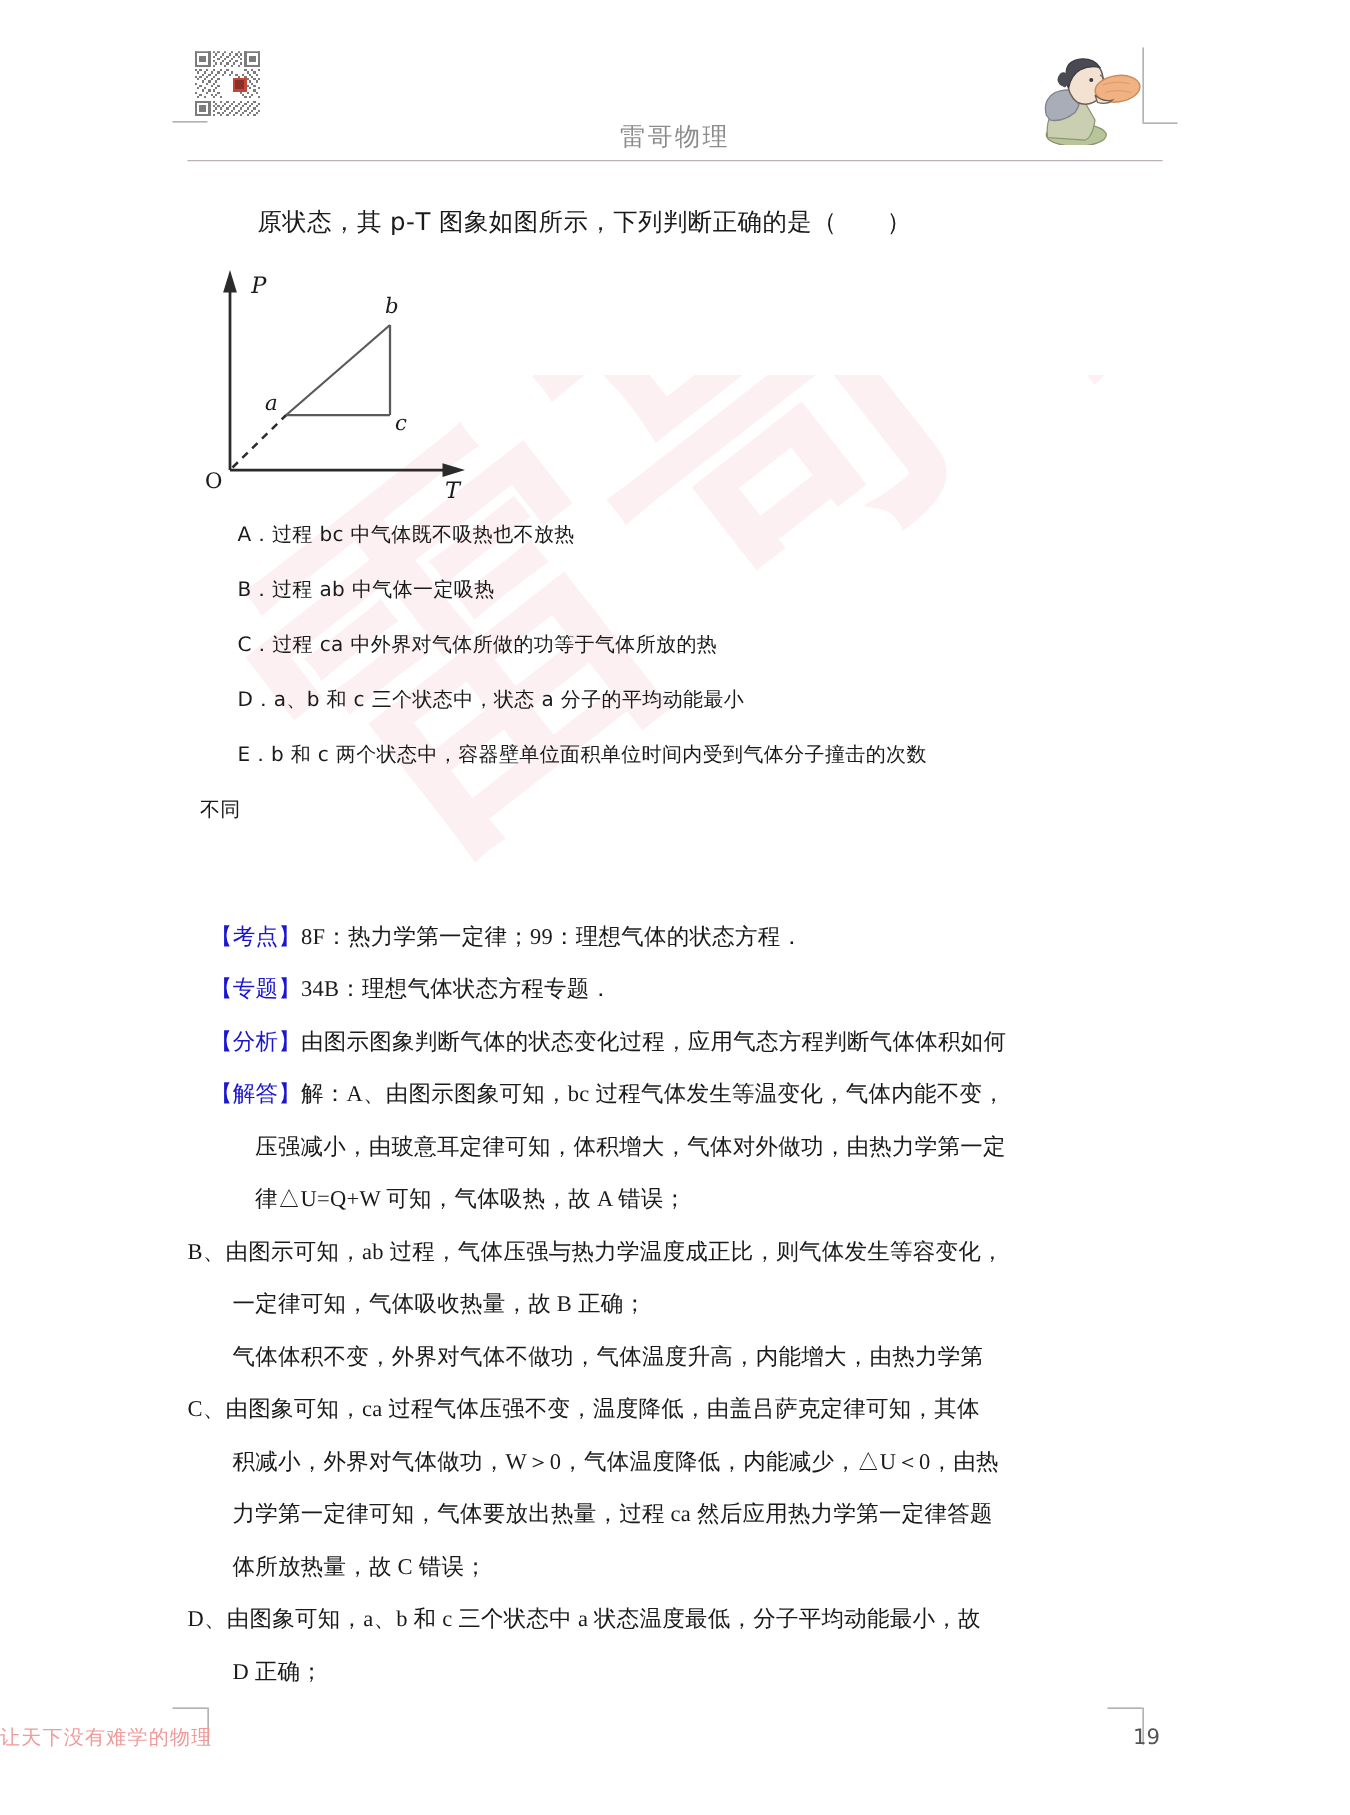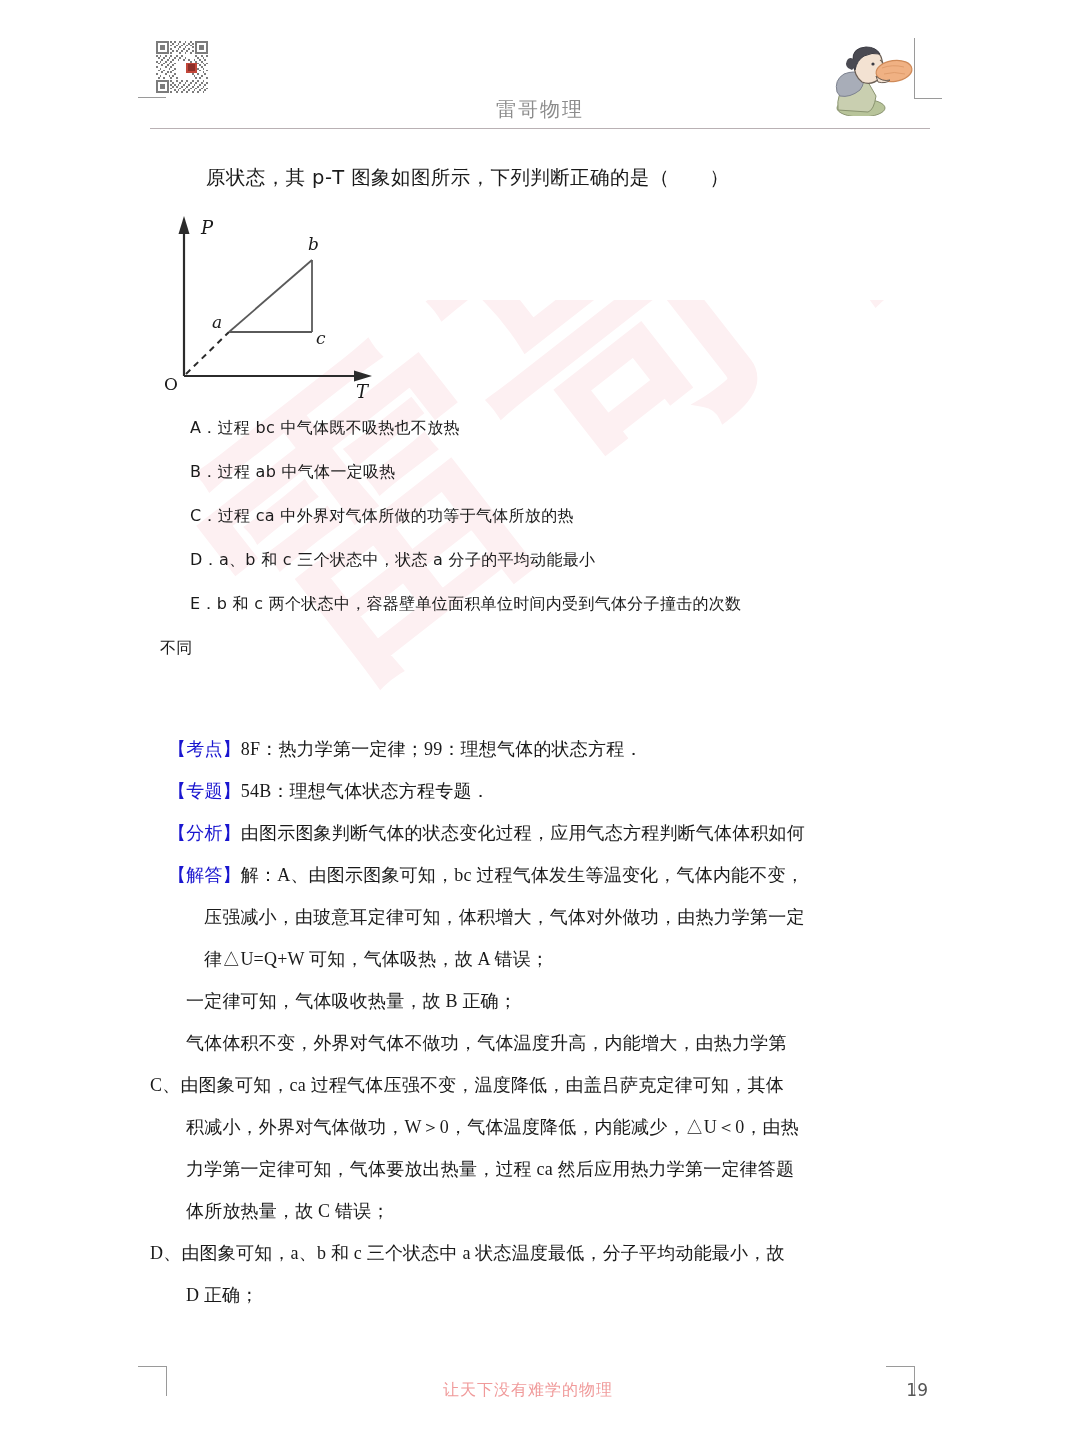--- a/index.html
+++ b/index.html
@@ -198,21 +198,20 @@
     left: 0;
     top: 1380px;
     width: 1080px;
     z-index: 2;
   }
   .footer-slogan {
     position: absolute;
     left: 0;
     top: 0;
     width: 1056px;
-    text-align: center;
     font-size: 16px;
     color: #f09a9a;
     letter-spacing: 1px;
     font-family: "DejaVu Sans", sans-serif;
   }
   .footer-page {
     position: absolute;
     right: 152px;
     top: 0;
     font-size: 17px;
@@ -500,33 +499,34 @@
       <div class="option wrap">不同</div>
     </div>
 
     <div class="analysis">
 
       <div class="a-row">
         <span class="tag">【考点】</span><span>8F：热力学第一定律；99：理想气体的状态方程．</span>
       </div>
 
       <div class="a-row">
-        <span class="tag">【专题】</span><span>54B：理想气体状态方程专题．</span>
+        <span class="tag">【专题】</span><span>34B：理想气体状态方程专题．</span>
       </div>
 
       <div class="a-row">
         <span class="tag">【分析】</span><span>由图示图象判断气体的状态变化过程，应用气态方程判断气体体积如何</span>
       </div>
 
       <div class="a-row">
         <span class="tag">【解答】</span><span>解：A、由图示图象可知，bc 过程气体发生等温变化，气体内能不变，</span>
       </div>
       <div class="a-row indent">压强减小，由玻意耳定律可知，体积增大，气体对外做功，由热力学第一定</div>
       <div class="a-row indent">律△U=Q+W 可知，气体吸热，故 A 错误；</div>
 
+      <div class="a-row hang">B、由图示可知，ab 过程，气体压强与热力学温度成正比，则气体发生等容变化，</div>
       <div class="a-row hang-indent">一定律可知，气体吸收热量，故 B 正确；</div>
       <div class="a-row hang-indent">气体体积不变，外界对气体不做功，气体温度升高，内能增大，由热力学第</div>
 
       <div class="a-row hang">C、由图象可知，ca 过程气体压强不变，温度降低，由盖吕萨克定律可知，其体</div>
       <div class="a-row hang-indent">积减小，外界对气体做功，W＞0，气体温度降低，内能减少，△U＜0，由热</div>
       <div class="a-row hang-indent">力学第一定律可知，气体要放出热量，过程 ca 然后应用热力学第一定律答题</div>
       <div class="a-row hang-indent">体所放热量，故 C 错误；</div>
 
       <div class="a-row hang">D、由图象可知，a、b 和 c 三个状态中 a 状态温度最低，分子平均动能最小，故</div>
       <div class="a-row hang-indent">D 正确；</div>

